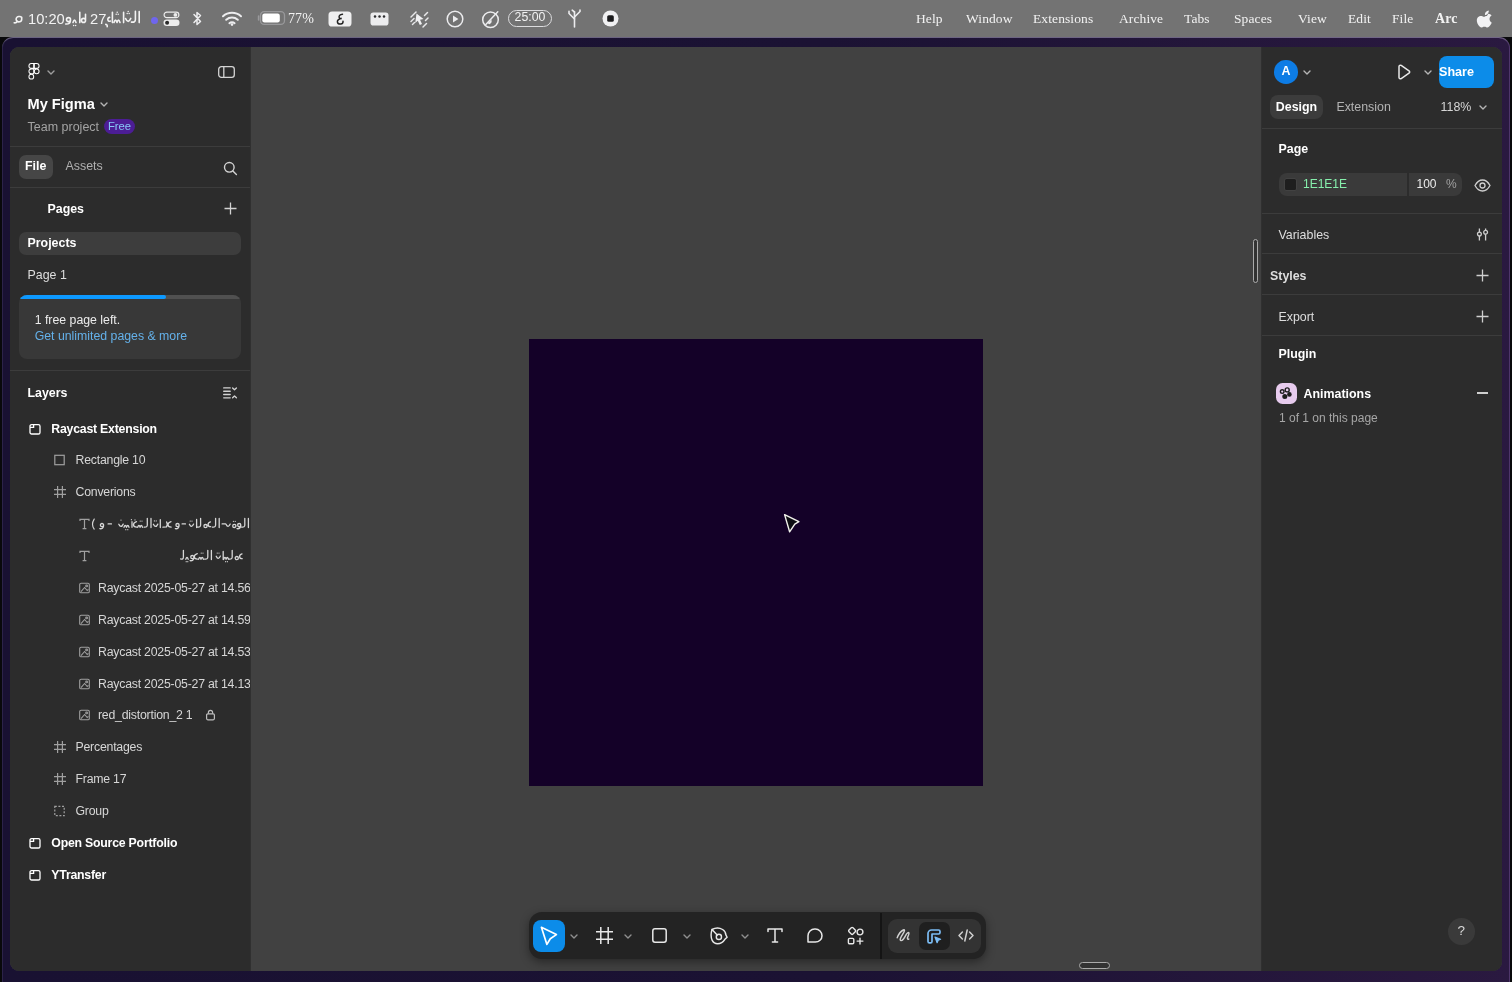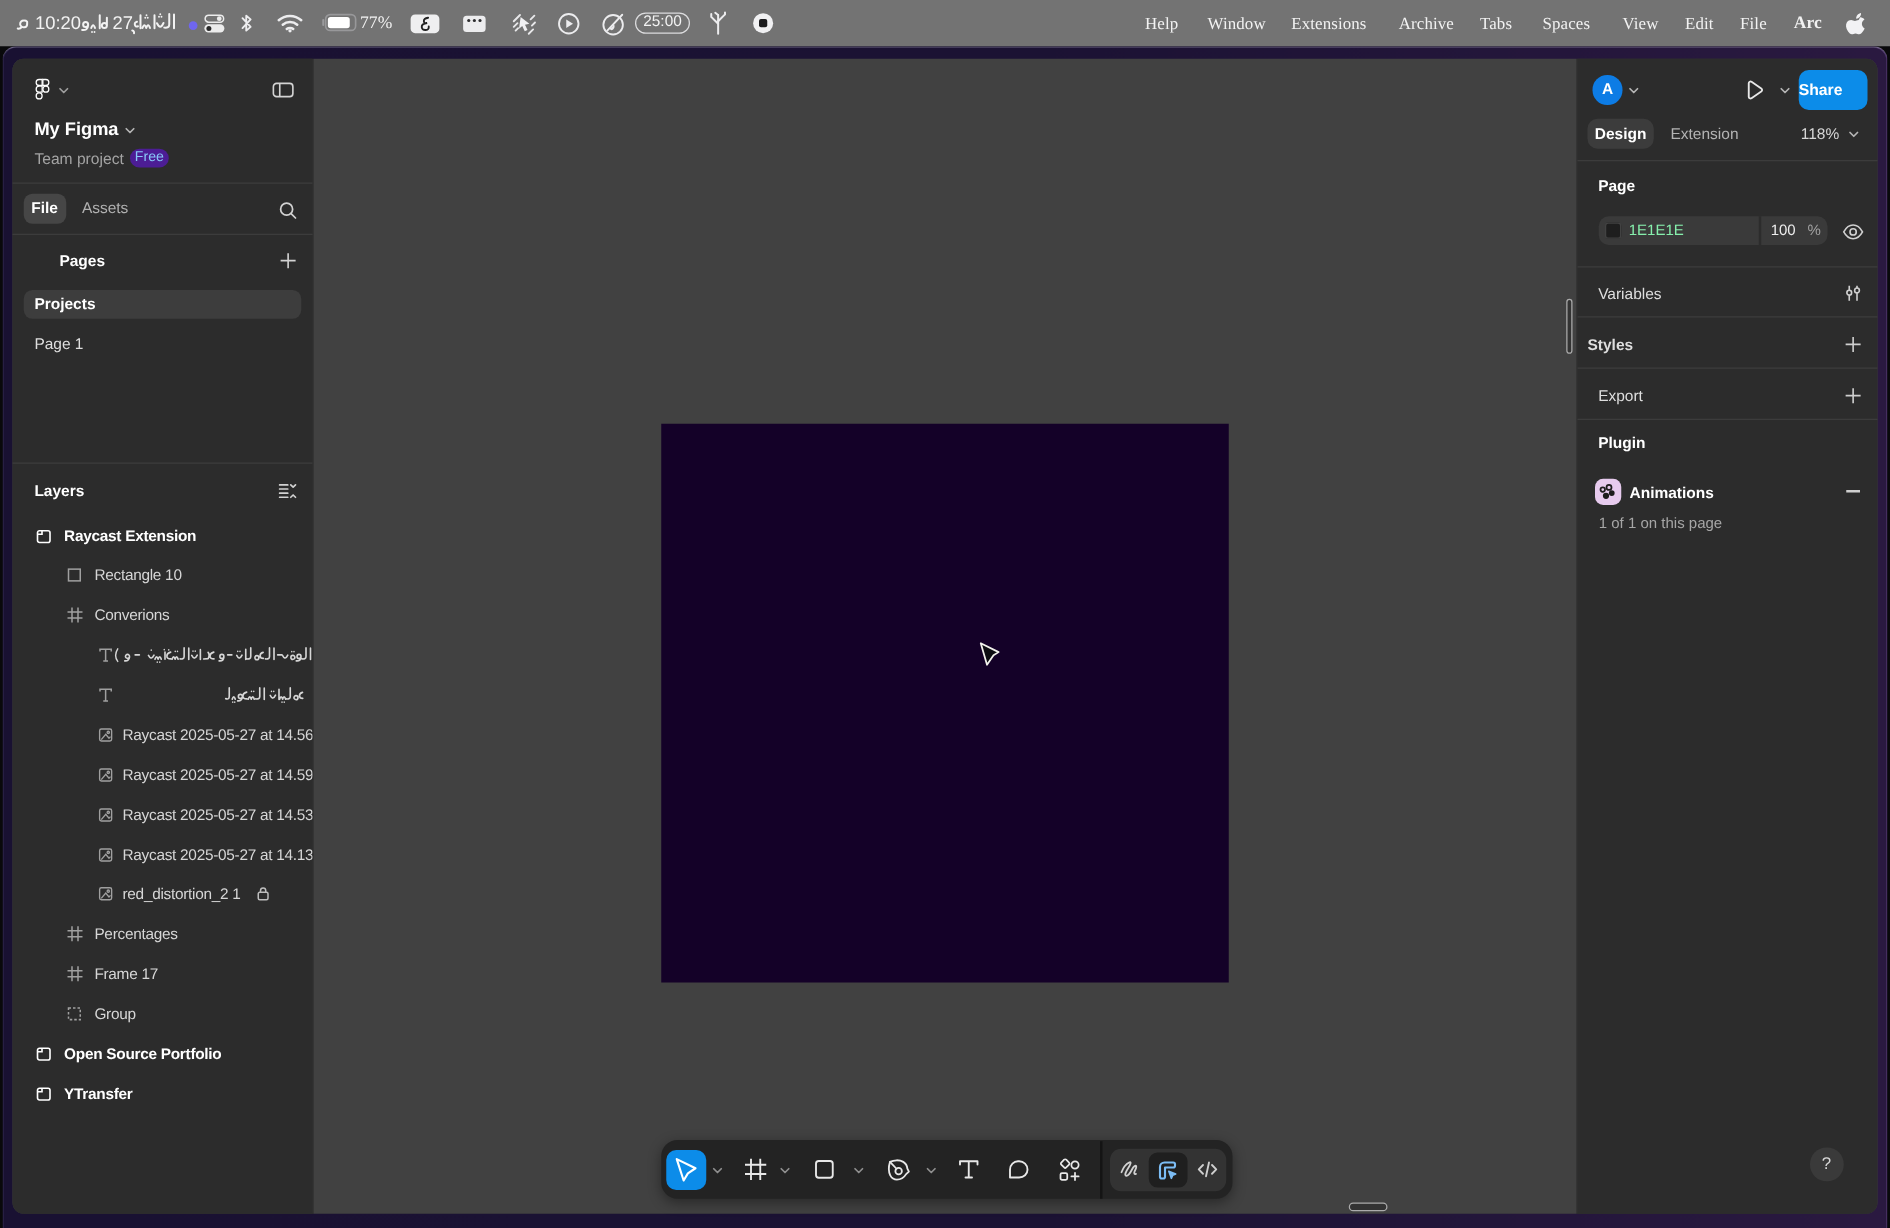--- a/index.html
+++ b/index.html
@@ -197,20 +197,26 @@
   </svg>
 
   <div class="abs w b" style="left:17.5px;top:154.5px;font-size:12.4px;margin-left:20px;">Pages</div>
   <svg class="abs" style="left:213.5px;top:154.5px" width="13" height="13" viewBox="0 0 13 13">
       <path d="M6.5 0.5 L6.5 12.5 M0.5 6.5 L12.5 6.5" stroke="#d2d2d2" stroke-width="1.3"></path>
     </svg>
   <div class="abs" style="left:8.7px;top:184.8px;width:222.8px;height:23px;border-radius:7px;background:#3d3d3d;"></div>
   <div class="abs w b" style="left:17.5px;top:184.8px;height:23px;font-size:12.4px;line-height:23px;">Projects</div>
   <div class="abs" style="left:17.5px;top:217.3px;height:23px;font-size:12.4px;color:#dedede;line-height:23px;">Page 1</div>
 
+  <div class="abs" style="left:8.7px;top:248.3px;width:222.8px;height:63.5px;border-radius:8px;background:#383838;overflow:hidden;">
+    <div style="position:absolute;left:0;top:0;width:100%;height:4.2px;background:#505050;"></div>
+    <div style="position:absolute;left:0;top:0;width:147px;height:4.2px;background:#0d99ff;border-radius:0 2px 2px 0;"></div>
+    <div style="position:absolute;left:16px;top:17.5px;font-size:12.3px;color:#ececec;">1 free page left.</div>
+    <div style="position:absolute;left:16px;top:33.5px;font-size:12.3px;color:#64b1ea;">Get unlimited pages &amp; more</div>
+  </div>
 
   <div class="abs w b" style="left:17.5px;top:338.8px;font-size:12.4px;">Layers</div>
   <svg class="abs" style="left:213px;top:340px" width="14" height="12" viewBox="0 0 14 12">
     <g stroke="#d2d2d2" stroke-width="1.35" fill="none" stroke-linecap="round" stroke-linejoin="round">
       <path d="M0.7 0.9 L7.2 0.9 M0.7 4.2 L7.2 4.2 M0.7 7.5 L7.2 7.5 M0.7 10.8 L7.2 10.8"></path>
       <path d="M9.6 0.9 L11.5 2.7 L13.4 0.9"></path>
       <path d="M9.6 10.8 L11.5 9 L13.4 10.8"></path>
     </g>
   </svg>
   <div id="layerrows">

